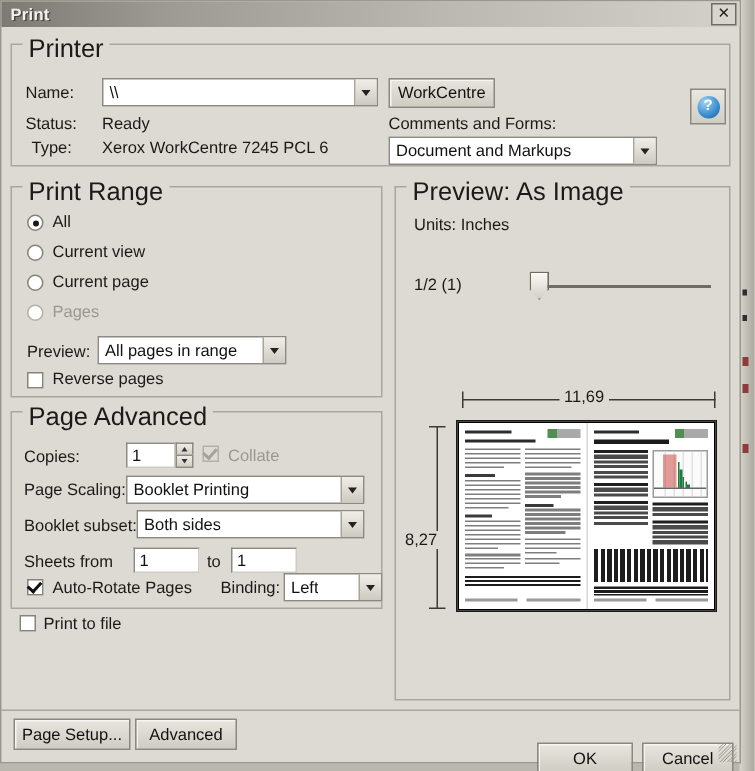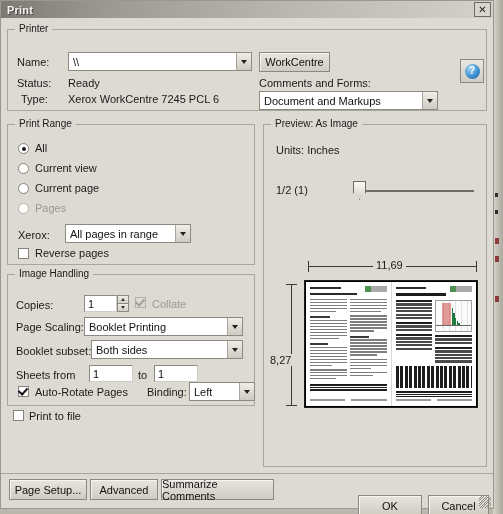--- a/index.html
+++ b/index.html
@@ -29,21 +29,21 @@
     text-shadow:1px 1px 0 rgba(0,0,0,.45);flex:1;letter-spacing:.2px;}
   .close-btn{width:15px;height:13px;border:1px solid #6e6b64;background:#d7d5cd;
     display:flex;align-items:center;justify-content:center;font-size:10px;
     font-weight:bold;color:#222;line-height:1;cursor:pointer;}
 
   .body{position:relative;width:100%;height:492px;}
 
   
   .group{position:absolute;border:1px solid #a9a69d;border-top-color:#a9a69d;}
   .group > .legend{position:absolute;top:-7px;left:7px;background:#dcdad2;
-    padding:0 4px;font-size:10px;color:#1a1a1a;white-space:nowrap;}
+    padding:0 4px;font-size:17px;color:#1a1a1a;white-space:nowrap;}
 
   .lbl{font-size:11px;color:#1a1a1a;white-space:nowrap;}
   .lbl.dim{color:#9b988f;}
 
   
   .tf{box-sizing:border-box;background:#fff;border:1px solid #8d8a82;
      border-right-color:#cfccc4;border-bottom-color:#cfccc4;
      font-family:"Liberation Sans",sans-serif;font-size:11px;color:#111;
      padding:1px 3px;outline:none;}
   .tf.dis{background:#dcdad2;color:#a29f96;}
@@ -206,33 +206,33 @@
 
       <div class="radio" style="left:17px;top:145px;"></div>
       <div class="lbl" style="position:absolute;left:34px;top:144px;">Current view</div>
 
       <div class="radio" style="left:17px;top:165px;"></div>
       <div class="lbl" style="position:absolute;left:34px;top:164px;">Current page</div>
 
       <div class="radio dim" style="left:17px;top:185px;"></div>
       <div class="lbl dim" style="position:absolute;left:34px;top:184px;">Pages</div>
 
-      <div class="lbl" style="position:absolute;left:17px;top:211px;">Xerox:</div>
+      <div class="lbl" style="position:absolute;left:17px;top:211px;">Preview:</div>
       <div class="combo" style="position:absolute;left:64px;top:206px;width:126px;height:19px;">
         <span class="txt">All pages in range</span>
         <span class="arw">
             <i class="caret"></i>
           </span>
       </div>
 
       <div class="cbx" style="left:17px;top:230px;"></div>
       <div class="lbl" style="position:absolute;left:34px;top:229px;">Reverse pages</div>
 
       <div class="group" style="left:6px;top:256px;width:246px;height:130px;">
-        <div class="legend">Image Handling</div>
+        <div class="legend">Page Advanced</div>
       </div>
 
       <div class="lbl" style="position:absolute;left:15px;top:281px;">Copies:</div>
       <div class="tf" style="position:absolute;left:83px;top:277px;width:33px;height:17px;line-height:15px;">1</div>
       <div class="spin" style="left:116px;top:277px;height:17px;">
         <div>
             <i class="sp-up"></i>
           </div>
         <div>
             <i class="sp-dn"></i>
@@ -431,21 +431,20 @@
             </div>
           </div>
 
         </div>
       </div>
 
       <div class="hr" style="top:455px;"></div>
 
       <div class="btn" style="position:absolute;left:89px;top:461px;width:68px;height:21px;">Advanced</div>
       <div class="btn" style="position:absolute;left:8px;top:461px;width:78px;height:21px;">Page Setup...</div>
-      <div class="btn" style="position:absolute;left:160px;top:461px;width:113px;height:21px;">Summarize Comments</div>
 
       <div class="btn" style="position:absolute;left:357px;top:477px;width:64px;height:21px;">OK</div>
       <div class="btn" style="position:absolute;left:427px;top:477px;width:61px;height:21px;">Cancel</div>
 
       <div class="grip"></div>
     </div>
   </div>
 </div>
 
 </body></html>

